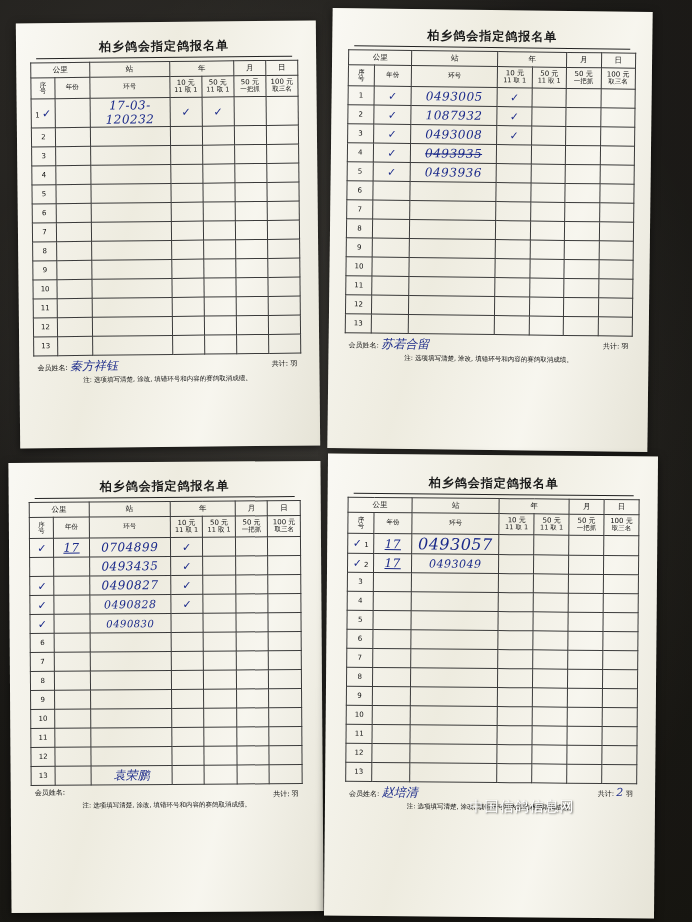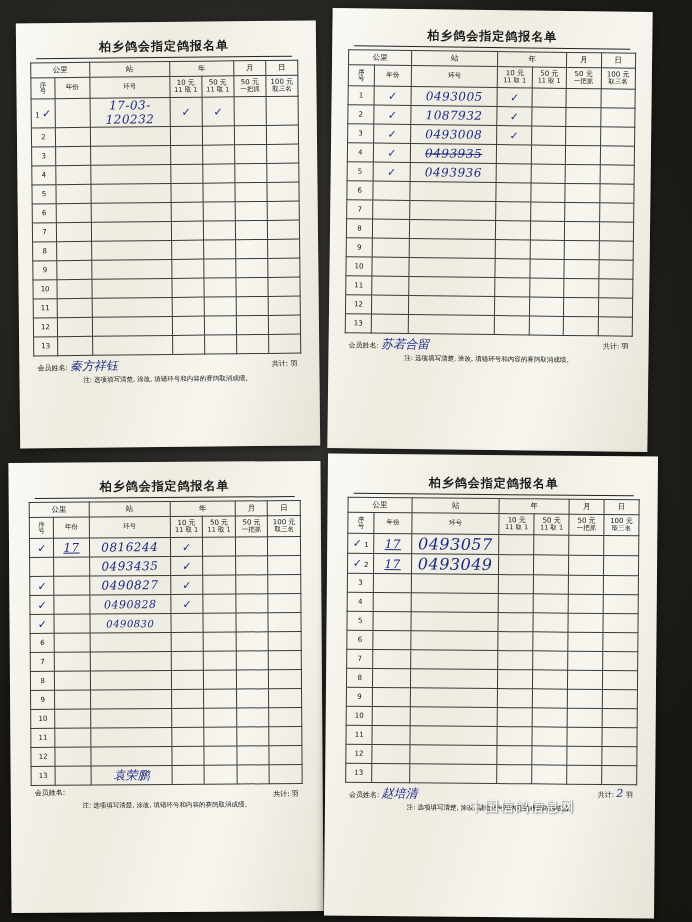--- a/index.html
+++ b/index.html
@@ -555,21 +555,21 @@
                 <span style="display:block">一把抓</span>
               </td>
           <td>
                 <span class="big" style="display:block">100 元</span>
                 <span style="display:block">取三名</span>
               </td>
         </tr>
         <tr class="rows">
           <td class="check">✓</td>
           <td class="hw big">17</td>
-          <td class="hw" style="font-size:12px">0816244</td>
+          <td class="hw" style="font-size:12px">0704899</td>
           <td class="check">✓</td>
           <td class="check"></td>
           <td class="check"></td>
           <td class="check"></td>
         </tr>
         <tr class="rows">
           <td class="check"></td>
           <td class="hw big"></td>
           <td class="hw" style="font-size:12px">0493435</td>
           <td class="check">✓</td>
@@ -745,21 +745,21 @@
           <td class="hw big">17</td>
           <td class="hw" style="font-size:16px">0493057</td>
           <td class="check"></td>
           <td class="check"></td>
           <td class="check"></td>
           <td class="check"></td>
         </tr>
         <tr class="rows">
           <td><span class="check">✓</span> <span>2</span></td>
           <td class="hw big">17</td>
-          <td class="hw" style="font-size:16px">0493049</td>
+          <td class="hw" style="font-size:11px">0493049</td>
           <td class="check"></td>
           <td class="check"></td>
           <td class="check"></td>
           <td class="check"></td>
         </tr>
         <tr class="rows">
               <td>3</td>
               <td></td>
               <td></td>
               <td></td>

